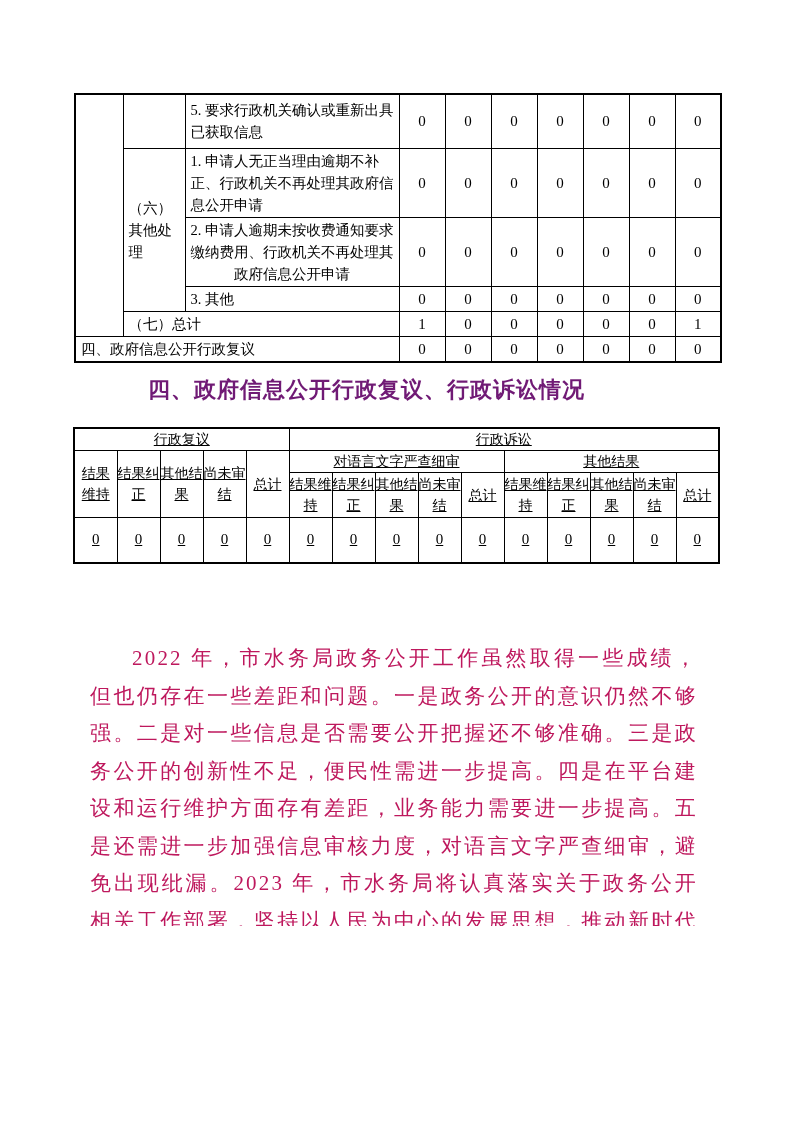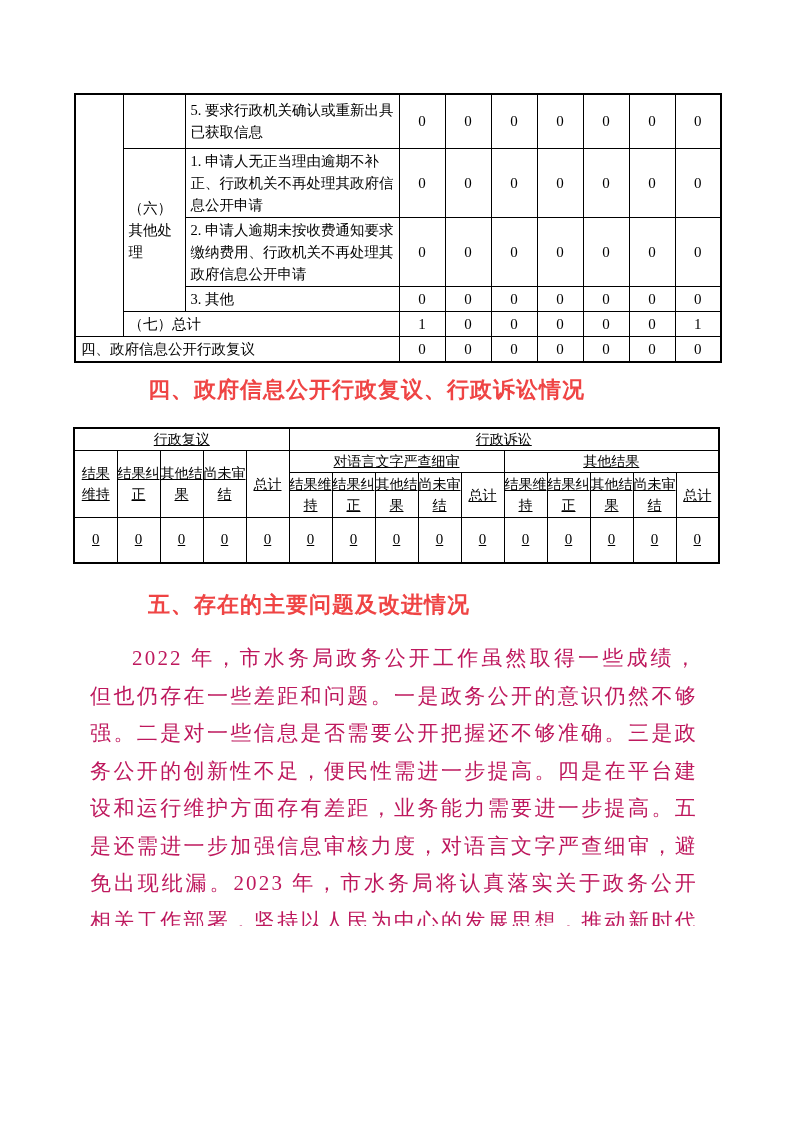--- a/index.html
+++ b/index.html
@@ -29,42 +29,42 @@
     line-height: 22px;
     color: #000;
   }
 
   
   #table-carryover { left: 74px; top: 93px; width: 644px; }
   #table-carryover td.lbl { text-align: left; padding: 1px 5px; }
   #table-carryover td.num { text-align: center; font-size: 15px; }
   #table-carryover tr.r1 td { height: 54px; }
   #table-carryover tr.r2 td { height: 67px; }
-  #table-carryover tr.r3 td { height: 67px; }
+  #table-carryover tr.r3 td { height: 67px; text-align: center; }
   #table-carryover tr.r4 td { height: 20px; }
   #table-carryover tr.r5 td { height: 20px; font-family: Liberation Serif, serif; }
   #table-carryover tr.r6 td { height: 21px; }
 
   
   #table-review { left: 73px; top: 427px; width: 645px; text-decoration: underline; }
   #table-review td { text-align: center; font-size: 14px; line-height: 21px; padding: 0; }
   #table-review tr.h1 td { height: 22px; }
   #table-review tr.h2 td { height: 21px; }
   #table-review tr.h3 td { height: 45px; }
   #table-review tr.data td { height: 45px; font-size: 15px; }
 
   
   .section-heading {
     position: absolute;
     left: 148px;
     font-family: "Liberation Sans", "DejaVu Sans", sans-serif;
     font-weight: 700;
     font-size: 22px;
     letter-spacing: 1px;
-    color: #ef4444;
+    color: #701a75;
     white-space: nowrap;
   }
   #heading-four { top: 375px; }
   #heading-five { top: 590px; }
 
   .body-paragraph {
     position: absolute;
     left: 90px;
     top: 640px;
     width: 608px;
@@ -231,19 +231,18 @@
       <td>0</td>
       <td>0</td>
       <td>0</td>
       <td>0</td>
       <td>0</td>
       <td>0</td>
     </tr>
   </tbody>
     </table>
 
-  <div id="heading-five" class="section-heading">五、存在的主要问题及改进情况</div>
 
   <p class="body-paragraph">2022 年，市水务局政务公开工作虽然取得一些成绩，但也仍存在一些差距和问题。一是政务公开的意识仍然不够强。二是对一些信息是否需要公开把握还不够准确。三是政务公开的创新性不足，便民性需进一步提高。四是在平台建设和运行维护方面存有差距，业务能力需要进一步提高。五是还需进一步加强信息审核力度，对语言文字严查细审，避免出现纰漏。2023 年，市水务局将认真落实关于政务公开相关工作部署，坚持以人民为中心的发展思想，推动新时代政务公开向纵深发展。一是进一步推进政务公开标准化规范化。二是加强政府信息管理。三是进一步完善平台建设。</p>
 
   <div class="page-footer">— 3 —</div>
 
 </div>
 
 </body></html>

